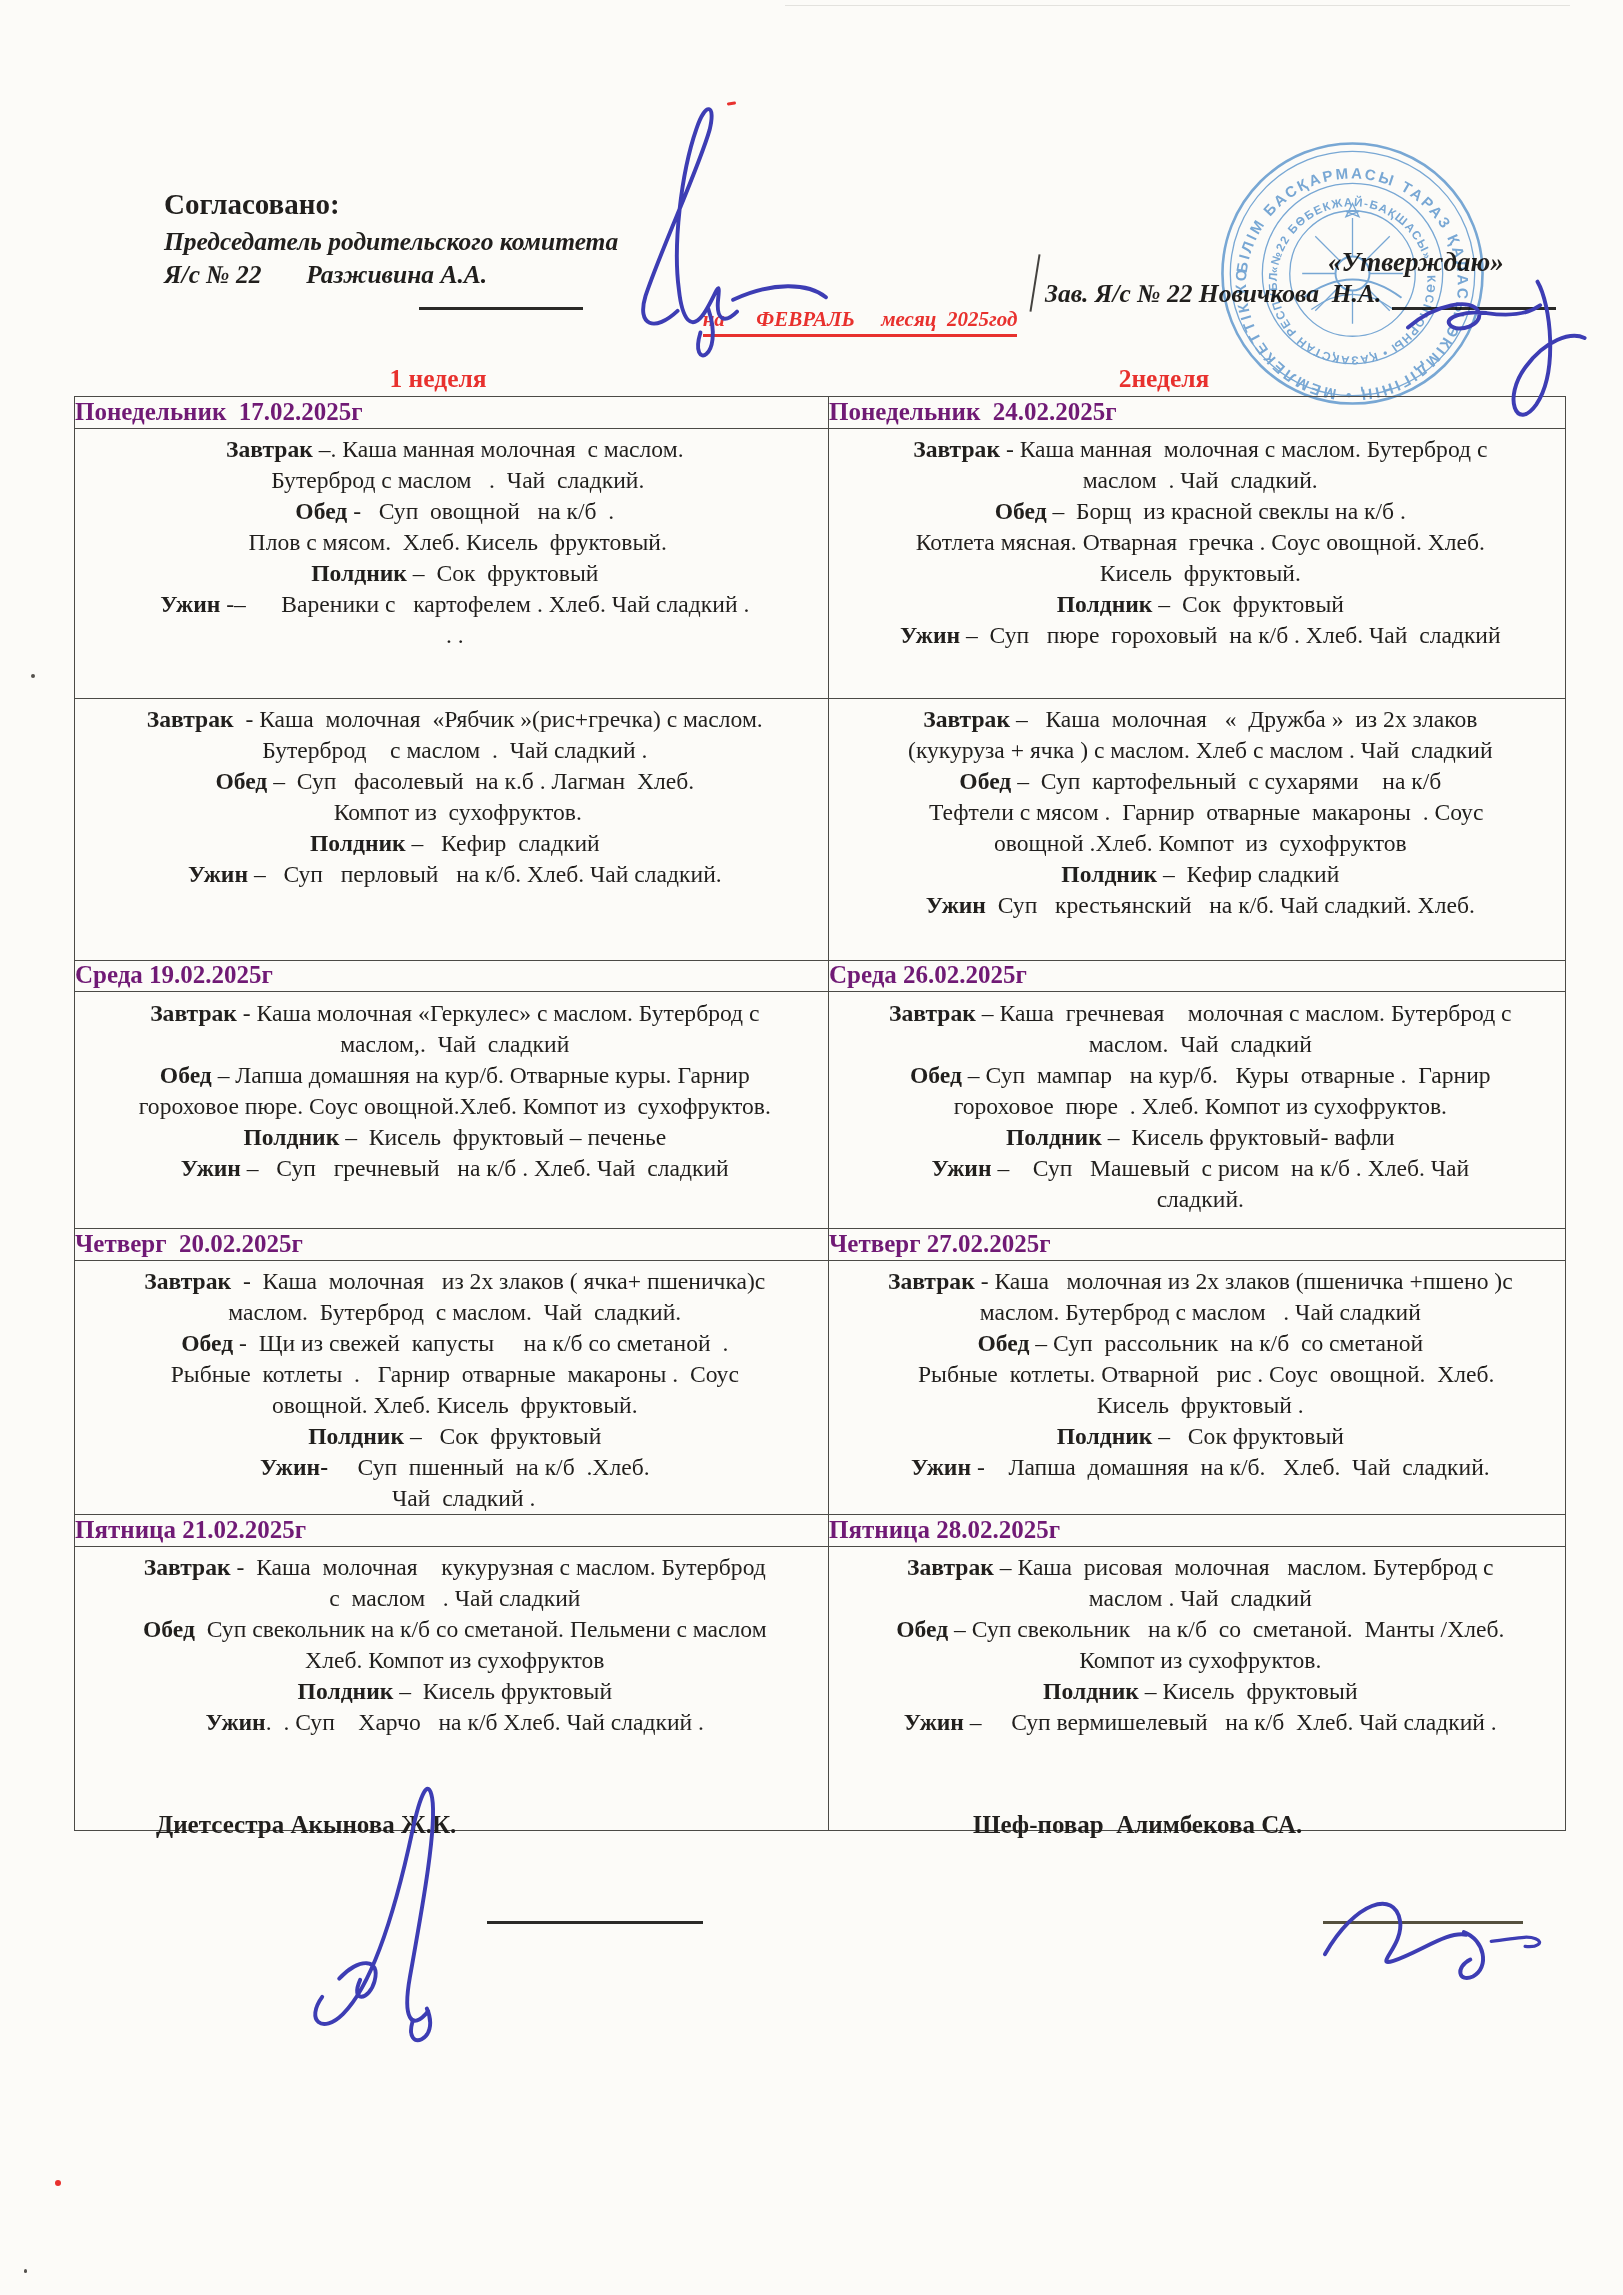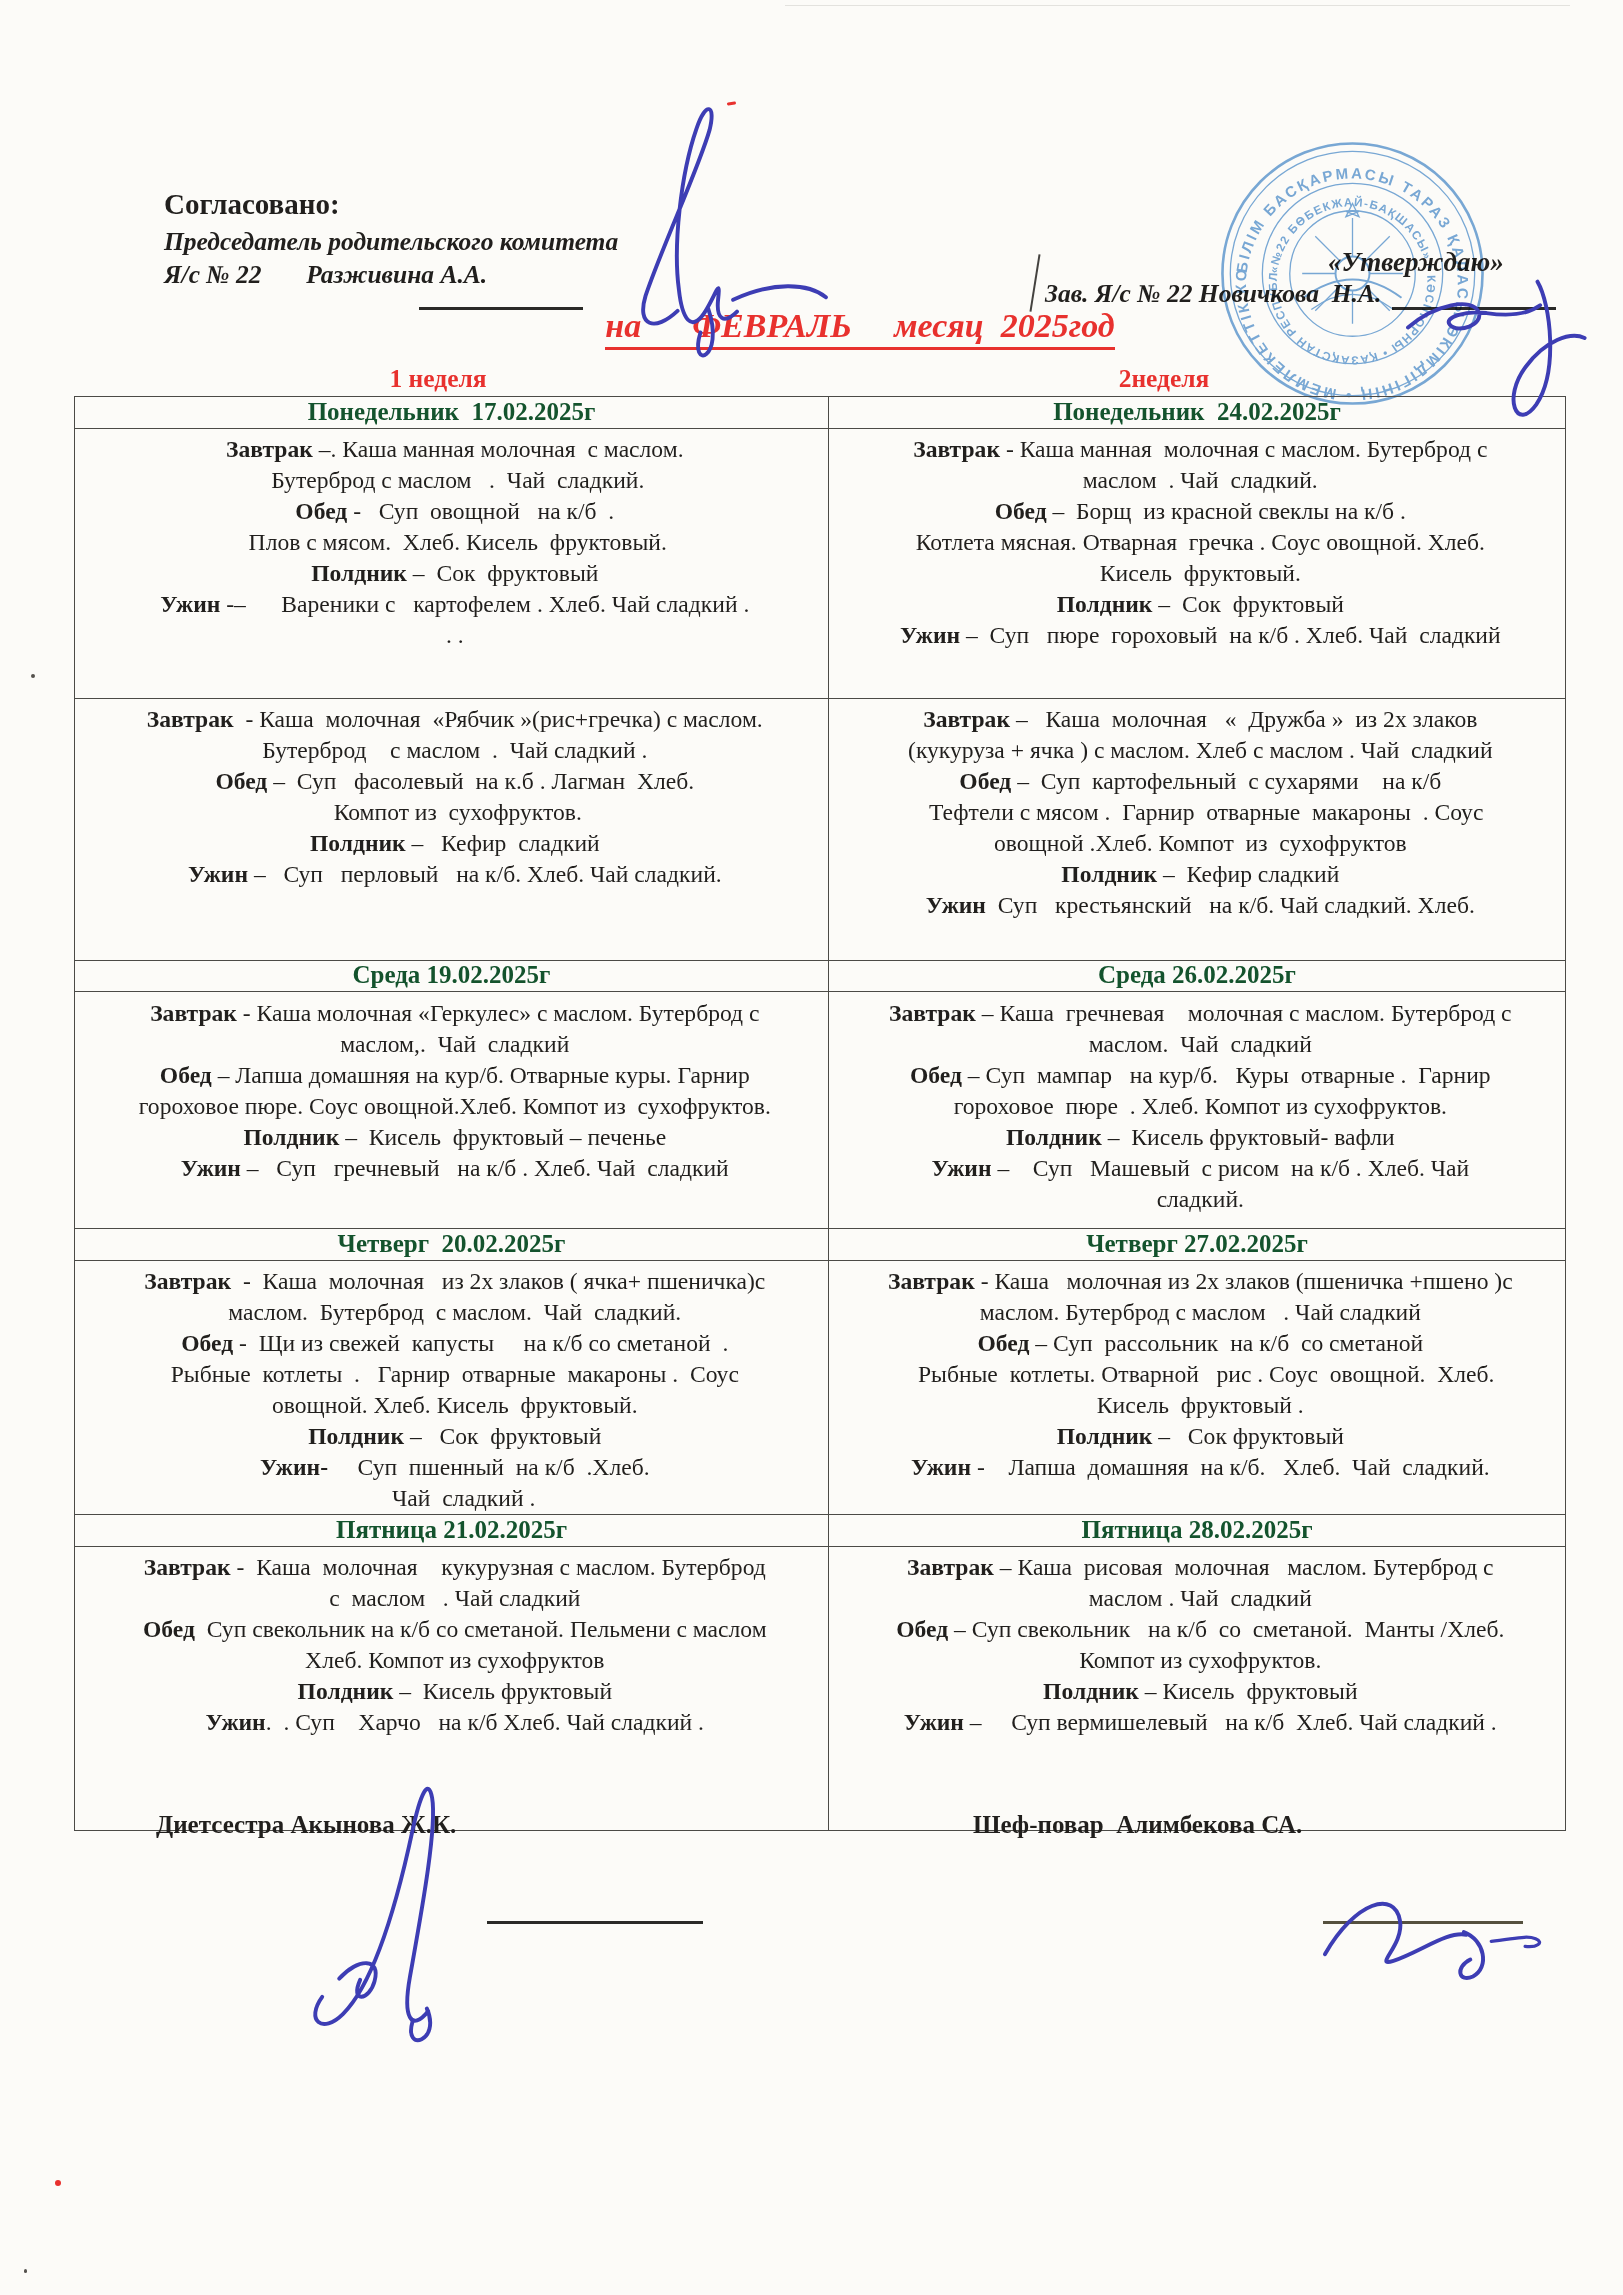--- a/index.html
+++ b/index.html
@@ -20,35 +20,35 @@
   .agreed-line{font-size:25.5px;font-weight:bold;font-style:italic;margin:0;line-height:33px;white-space:pre;}
   #agreed-underline{position:absolute;left:419px;top:307px;width:164px;height:2.6px;background:#2a2a28;}
 
   #approve-label{position:absolute;left:1328px;top:247px;font-size:27px;font-weight:bold;font-style:italic;white-space:pre;}
   #approve-line{position:absolute;left:1045px;top:279px;font-size:25.5px;font-weight:bold;font-style:italic;white-space:pre;}
   #approve-underline{position:absolute;left:1392px;top:307px;width:164px;height:2.6px;background:#2a2a28;}
   #approve-slash{position:absolute;left:1034px;top:254px;width:2px;height:58px;background:#44423f;transform:rotate(9deg);}
 
   #title-block{position:absolute;left:595px;top:306px;width:530px;text-align:center;color:#e8312e;}
   #title-line1{font-size:27.5px;font-weight:bold;font-style:italic;margin:0;}
-  #title-line2{display:inline-block;font-size:34px;font-weight:bold;font-style:italic;margin:1.3px 0 0 0;white-space:pre;border-bottom:3.3px solid #e8312e;padding-bottom:2px;}
+  #title-line2{display:inline-block;font-size:21px;font-weight:bold;font-style:italic;margin:1.3px 0 0 0;white-space:pre;border-bottom:3.3px solid #e8312e;padding-bottom:2px;}
 
   .week-label{position:absolute;top:364px;font-size:25.5px;font-weight:bold;color:#e8312e;text-align:center;white-space:pre;}
   #week1-label{left:340px;width:196px;}
   #week2-label{left:1079px;width:170px;}
 
   
   #menu-table{
     position:absolute;left:74px;top:396px;width:1491px;
     border-collapse:collapse;table-layout:fixed;
   }
   #menu-table td{border:1.3px solid #4b4a46;}
   td.day-header{
-    text-align:center;vertical-align:middle;
-    color:#14532d;font-weight:bold;font-size:25px;
+    text-align:left;vertical-align:middle;
+    color:#701a75;font-weight:bold;font-size:25px;
     padding:0.7px 0 2px 0;white-space:pre;
   }
   td.day-cell{
     vertical-align:top;
     padding:5.2px 17px 0 23.6px;
     font-size:23.6px;line-height:31px;text-align:center;
   }
   .meal-line{margin:0;white-space:pre-wrap;}
   .meal-label{font-weight:bold;}
 

